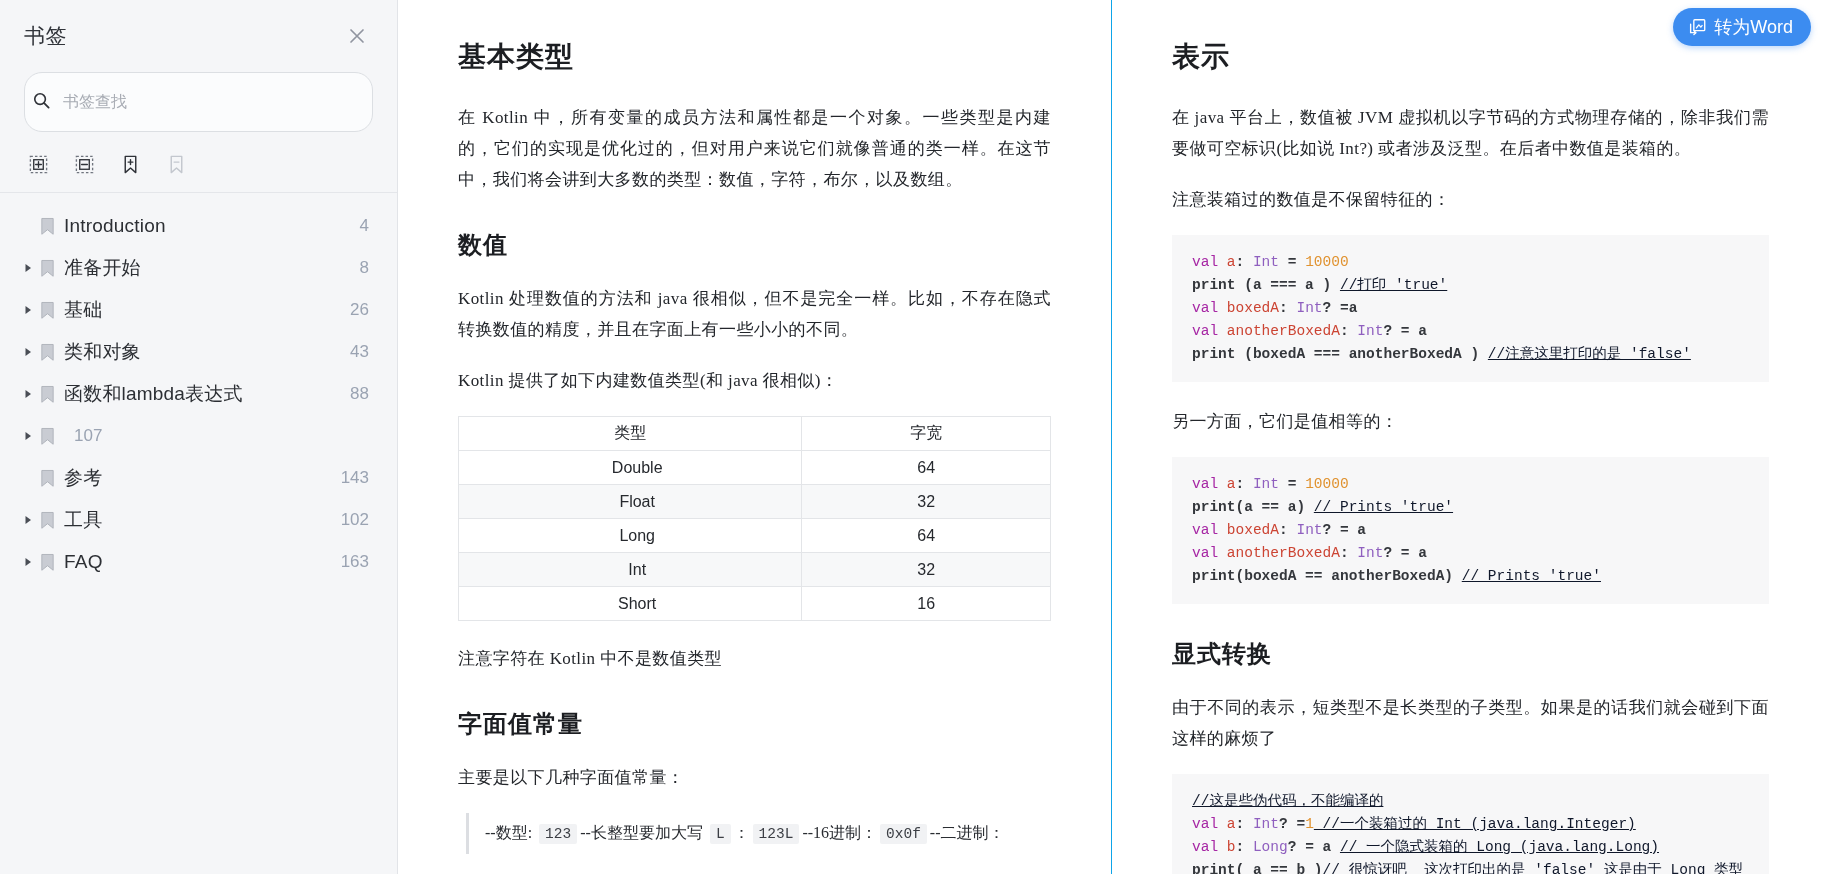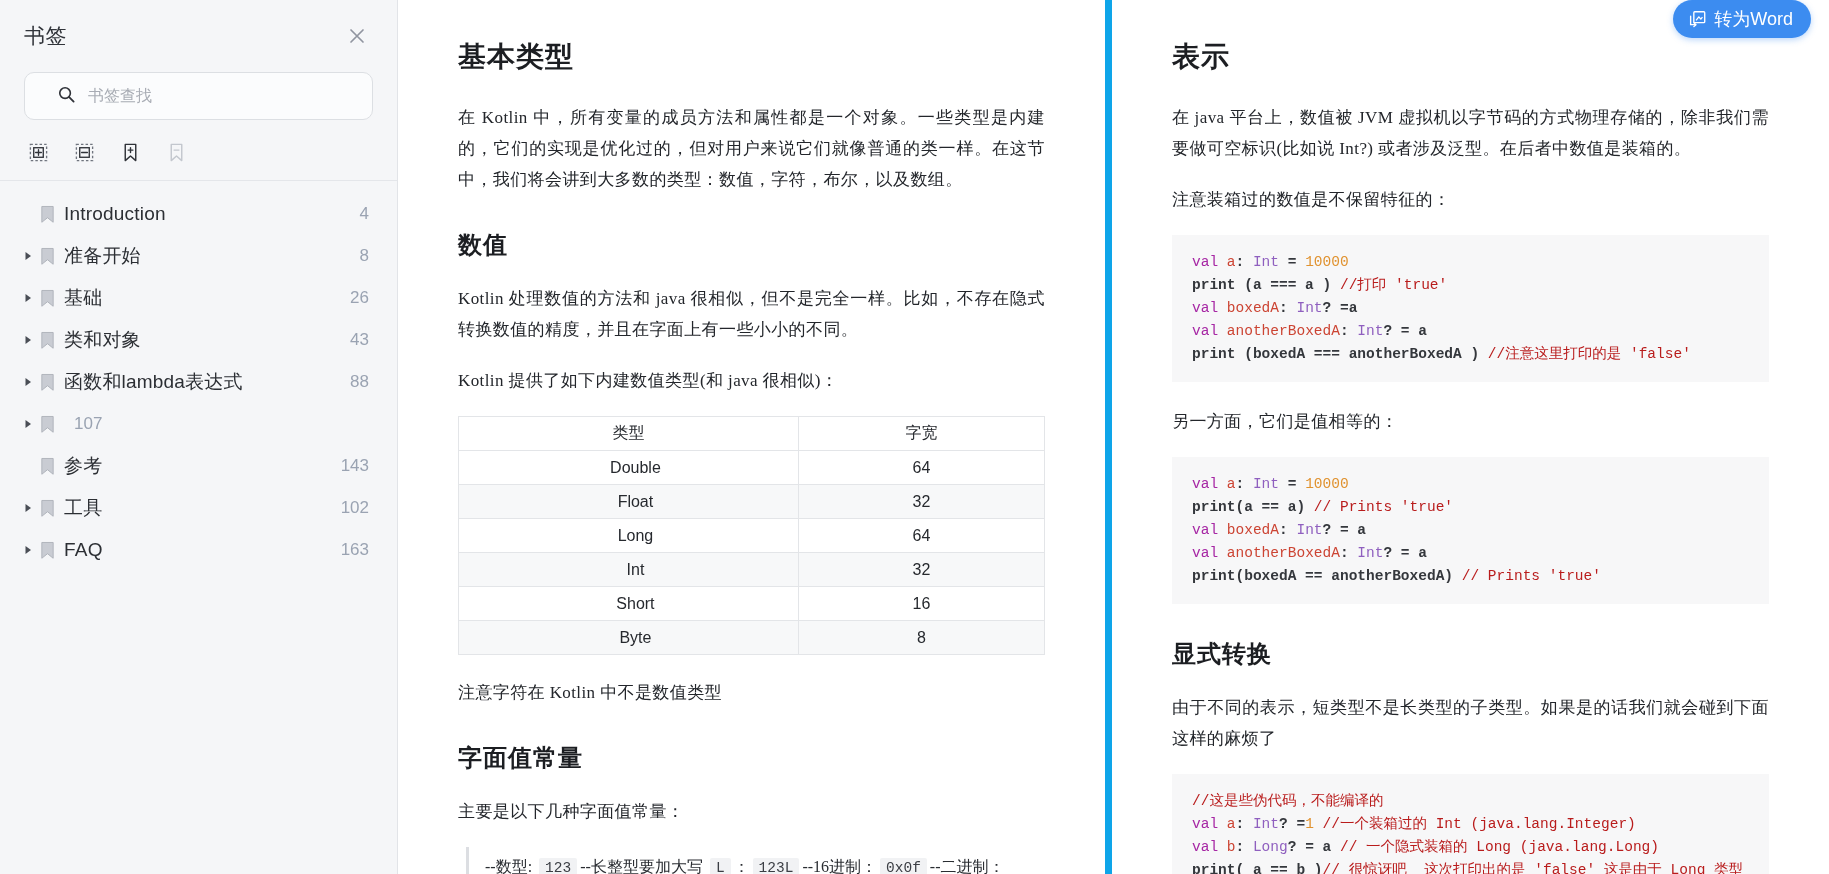--- a/index.html
+++ b/index.html
@@ -28,24 +28,24 @@
   .sb-title { font-size: 21px; color: #31343a; letter-spacing: .5px; }
   .sb-close {
     position: absolute; right: 28px; top: 24px;
     width: 24px; height: 24px; cursor: pointer;
     display: flex; align-items: center; justify-content: center;
   }
   .sb-close svg { display: block; }
 
   .sb-searchwrap { padding: 0 24px; }
   .sb-search {
-    height: 48px; border: 1px solid #dcdfe3; border-radius: 10px;
+    height: 60px; border: 1px solid #dcdfe3; border-radius: 18px;
     background: #fbfcfd;
     display: flex; align-items: center; gap: 12px;
-    padding: 0 32px;
+    padding: 0 7px;
   }
   .sb-search input {
     border: 0; outline: 0; background: transparent;
     font-size: 16px; color: #33363b; width: 100%;
     font-family: "Liberation Sans", sans-serif;
   }
   .sb-search input::placeholder { color: #a8acb4; }
 
   .sb-tools {
     display: flex; align-items: center; gap: 22px;
@@ -75,21 +75,21 @@
 
   
   .content {
     flex: 1; display: flex; height: 874px;
     background: #ffffff; position: relative;
   }
   .col {
     height: 874px; padding: 38px 60px 0 60px;
     overflow: hidden; position: relative;
   }
-  .col-left { flex: 0 0 714px; width: 714px; border-right: 7px solid #0ea5e9; }
+  .col-left { flex: 0 0 714px; width: 714px; border-right: 1px solid #0ea5e9; }
   .col-right { flex: 1; }
 
   h1.doc-h1 {
     font-family: "Liberation Serif", serif;
     font-size: 28px; font-weight: 700; color: #1c1e22;
     margin: 0 0 26px 0; letter-spacing: 1px;
   }
   h2.doc-h2 {
     font-family: "Liberation Serif", serif;
     font-size: 24px; font-weight: 700; color: #1c1e22;
@@ -140,27 +140,27 @@
     margin: 4px 0 24px 0;
     font-family: "Liberation Mono", monospace;
     font-size: 14.5px; line-height: 23px;
     white-space: pre; overflow: hidden;
     color: #34373c;
   }
   .k  { color: #a626a4; }      
   .n  { color: #cc4433; }      
   .t  { color: #8f5fbf; }      
   .num{ color: #e0922f; }      
-  .cm { color: #b91c1c; }      
+  .cm { color: #0f172a; text-decoration: underline; }      
   .fn { color: #34373c; font-weight: 600; }
   .op { color: #34373c; font-weight: 600; }
 
   
   .word-btn {
-    position: absolute; top: 0; right: 18px;
+    position: absolute; top: 8px; right: 18px;
     height: 38px; border-radius: 19px;
     background: #3c8cf0;
     color: #fff; font-size: 18px;
     display: flex; align-items: center; gap: 7px;
     padding: 0 18px 0 14px; cursor: pointer;
     box-shadow: 0 2px 6px rgba(60,140,240,.35);
     z-index: 20; white-space: nowrap;
   }
   .word-btn .wi { display: flex; align-items: center; }
 </style>
@@ -381,24 +381,20 @@
               <td>64</td>
             </tr>
             <tr>
               <td>Int</td>
               <td>32</td>
             </tr>
             <tr>
               <td>Short</td>
               <td>16</td>
             </tr>
-            <tr>
-              <td>Byte</td>
-              <td>8</td>
-            </tr>
           </tbody>
       </table>
 
       <p class="doc-p">注意字符在 Kotlin 中不是数值类型</p>
 
       <h2 class="doc-h2">字面值常量</h2>
       <p class="doc-p">主要是以下几种字面值常量：</p>
 
       <div class="quote">
         <span>--数型: </span><code class="inl">123</code><span>--长整型要加大写 </span><code class="inl">L</code><span>：</span><code class="inl">123L</code><span>--16进制：</span><code class="inl">0x0f</code><span>--二进制：</span>

